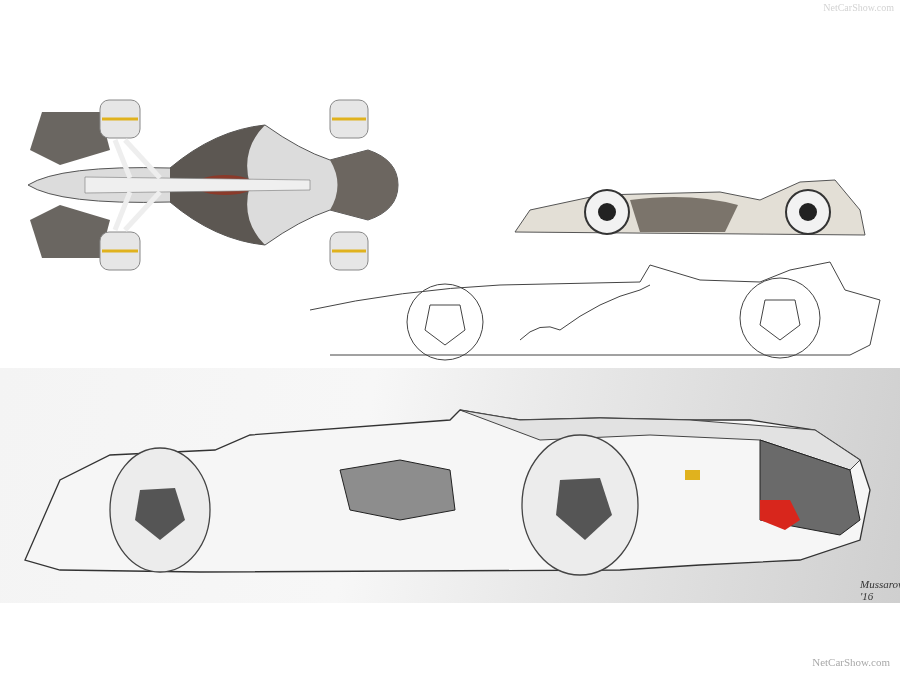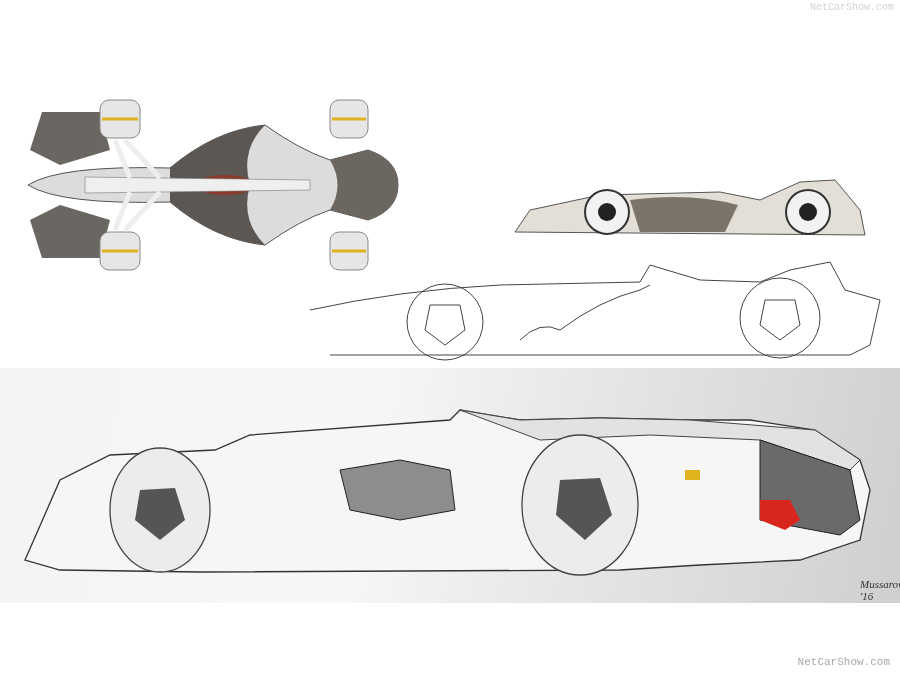--- a/index.html
+++ b/index.html
@@ -1,17 +1,17 @@
 <!DOCTYPE html>
 <html><head>
 <meta charset="utf-8">
 <style>
   html,body{margin:0;padding:0;background:#ffffff;}
   body{width:900px;height:675px;position:relative;overflow:hidden;font-family:"Liberation Sans",sans-serif;}
-  .wm{position:absolute;font-family:Liberation Mono, monospace;color:#b9b9b9;font-size:10px;}
+  .wm{position:absolute;font-family:Liberation Serif, serif;color:#b9b9b9;font-size:10px;}
   .wm-top{right:6px;top:2px;color:#d3d3d3;}
   .wm-bottom{right:10px;top:656px;font-size:11px;color:#a9a9a9;}
   .panel{position:absolute;left:0;top:368px;width:900px;height:235px;
     background:linear-gradient(100deg,#f4f4f4 0%,#f7f7f7 40%,#e9e9e9 60%,#cfcfcf 100%);}
   .sig{position:absolute;left:812px;top:578px;font-family:"Liberation Serif",serif;font-style:italic;font-size:11px;color:#333;margin-left:48px;}
   svg{position:absolute;left:0;top:0;}
 </style>
 </head>
 <body>
 

